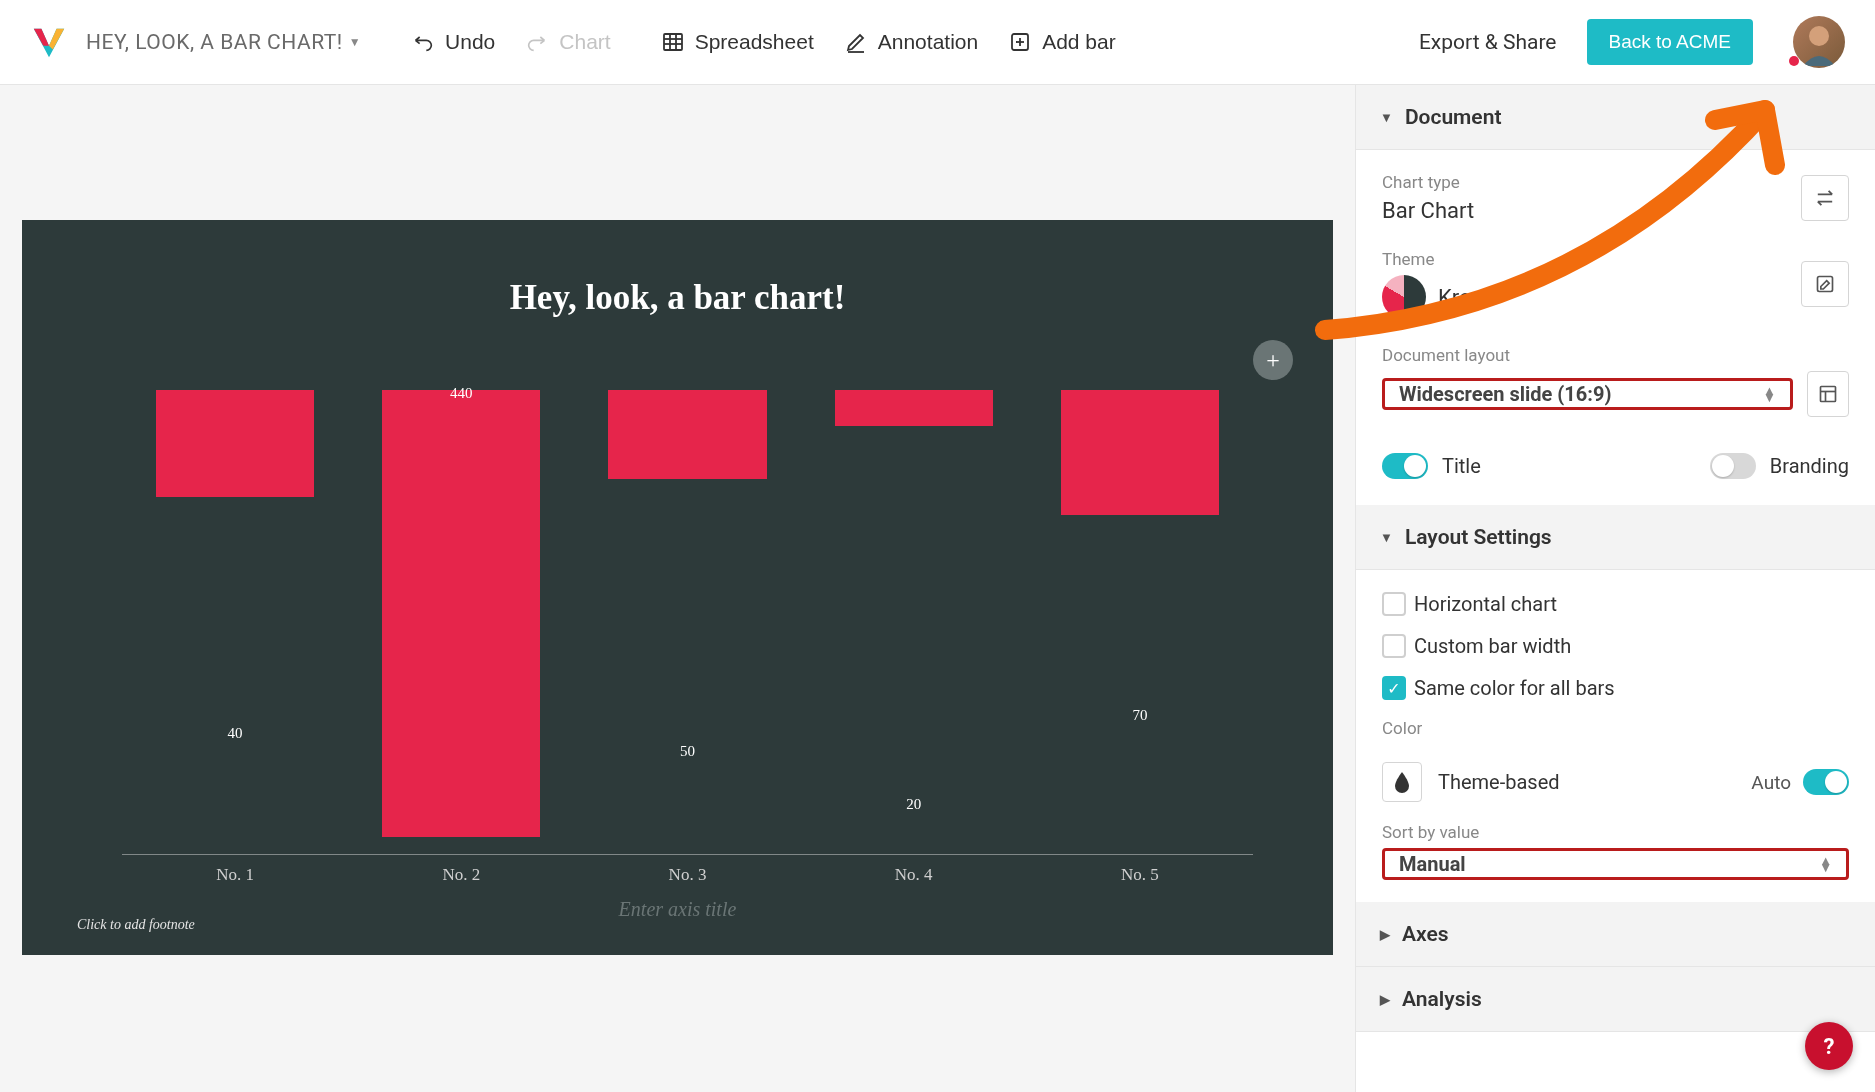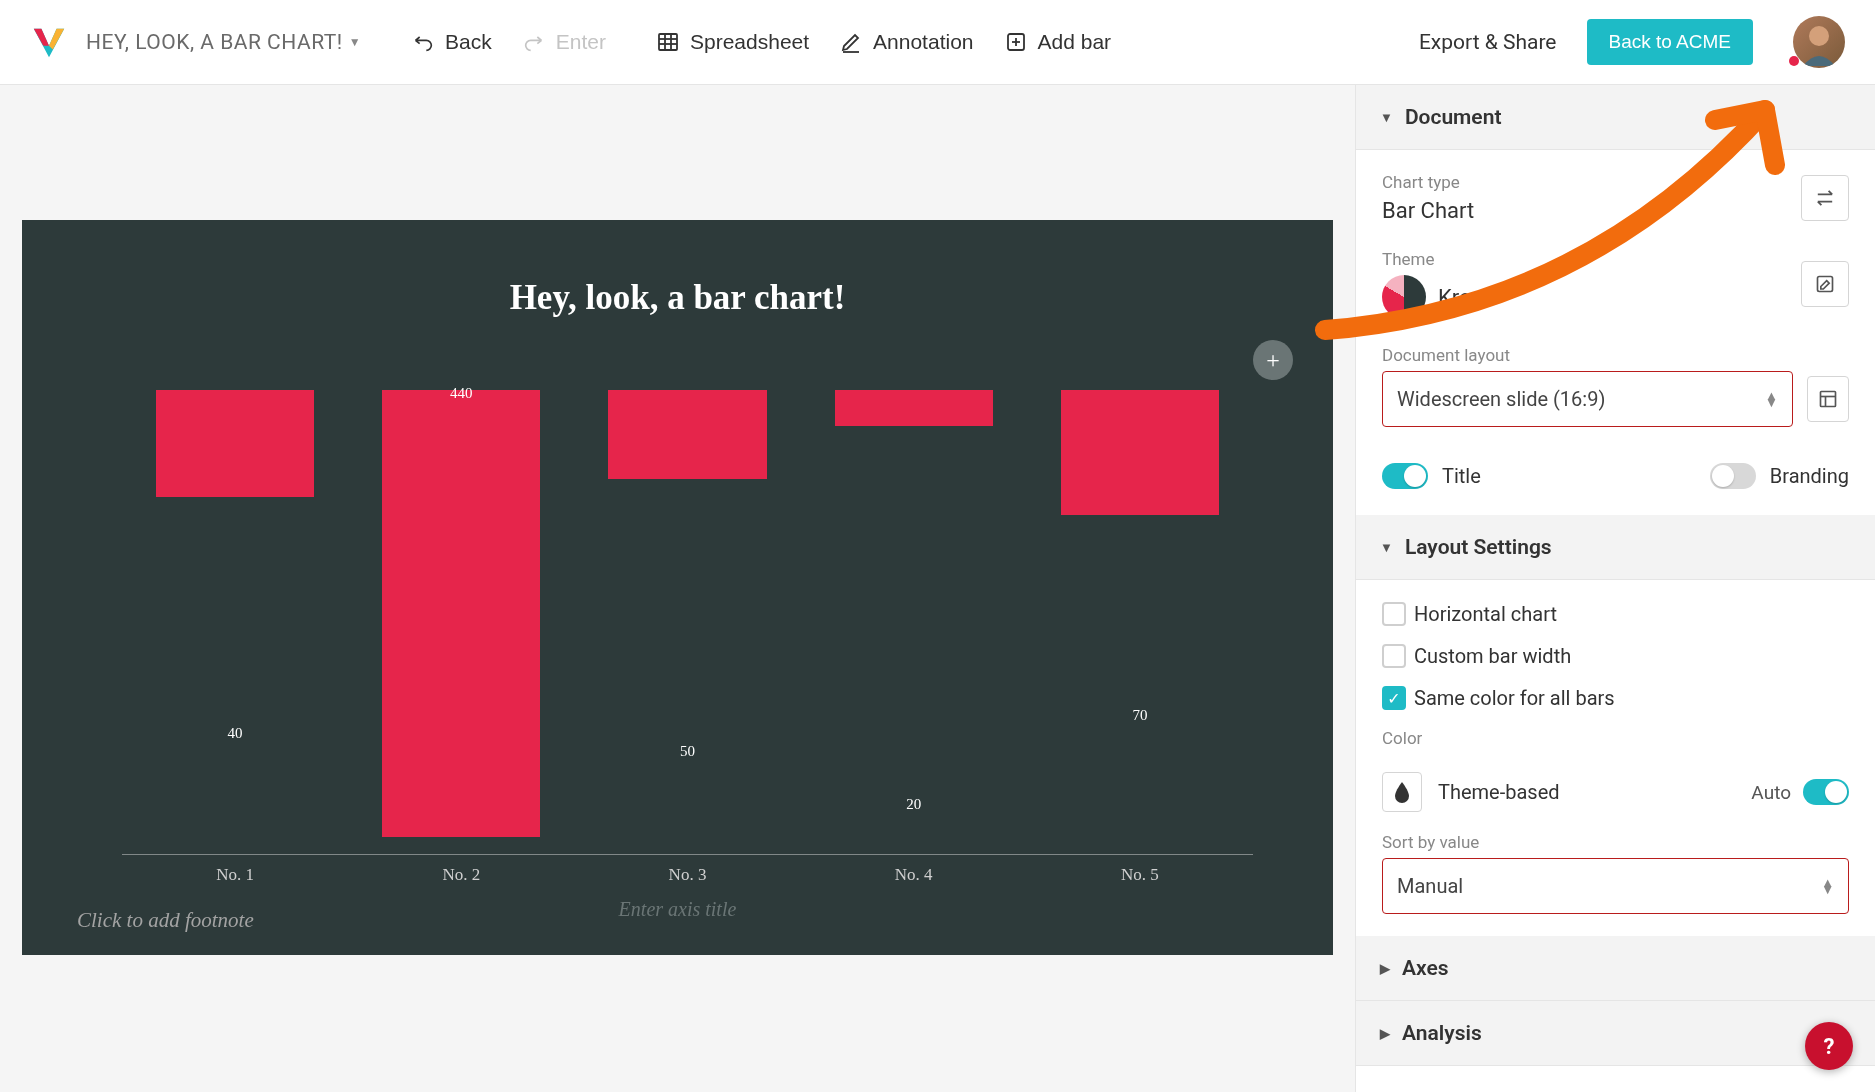--- a/index.html
+++ b/index.html
@@ -31,38 +31,38 @@
 .slide { width: 100%; height: 735px; background: #2d3a3a; position: relative; color: #fff; font-family: Georgia, 'Times New Roman', serif; }
 .chart-title { text-align: center; font-size: 35px; font-weight: bold; padding-top: 58px; }
 .add-circle { position: absolute; top: 120px; right: 40px; width: 40px; height: 40px; border-radius: 50%; background: #6a7575; color: #fff; display: flex; align-items: center; justify-content: center; font-size: 24px; cursor: pointer; }
 .chart-body { position: absolute; left: 100px; right: 80px; top: 170px; bottom: 100px; }
 .baseline { position: absolute; bottom: 0; left: 0; right: 0; height: 1px; background: rgba(255,255,255,0.4); }
 .bars { position: absolute; inset: 0; display: flex; align-items: flex-end; }
 .bar-slot { flex: 1; display: flex; flex-direction: column; align-items: center; position: relative; height: 100%; }
 .bar-rect { width: 70%; background: #e6254b; }
 .bar-cat { position: absolute; bottom: -30px; width: 100%; text-align: center; font-size: 17px; color: #d0d0d0; }
 .axis-title { position: absolute; bottom: 34px; left: 0; right: 0; text-align: center; color: #6a7575; font-size: 20px; font-style: italic; }
-.footnote { position: absolute; bottom: 22px; left: 55px; color: #a3a3a3; font-size: 21px; font-style: italic; }
+.footnote { position: absolute; bottom: 22px; left: 55px; color: #e5e5e5; font-size: 14px; font-style: italic; }
 
 
 .annot-arrow { position: absolute; top: 70px; right: 20px; width: 570px; height: 280px; pointer-events: none; z-index: 10; }
 
 
 .panel-header { display: flex; align-items: center; gap: 12px; padding: 20px 24px; font-size: 21px; font-weight: 600; color: #333; background: #f3f3f3; border-bottom: 1px solid #e5e5e5; cursor: pointer; }
 .panel-header.collapsed { background: #f3f3f3; }
 .panel-header .tri { font-size: 13px; color: #555; }
 .panel-body { padding: 22px 26px; }
 .field-label { font-size: 17px; color: #888; margin-bottom: 6px; }
 .field-value { font-size: 22px; color: #333; }
 .field-row { display: flex; align-items: center; justify-content: flex-end; margin-bottom: 26px; }
 .field-col { flex: 1; }
 .sq-btn { width: 48px; height: 46px; border: 1px solid #d5d5d5; border-radius: 4px; background: #fff; display: flex; align-items: center; justify-content: center; cursor: pointer; color: #555; }
 .theme-swatch { width: 44px; height: 44px; border-radius: 50%; background: conic-gradient(#2d3a3a 0 180deg, #e6254b 180deg 300deg, #f5b2c0 300deg 360deg); margin-right: 12px; }
 .theme-row { display: flex; align-items: center; }
-.select { width: 100%; height: 56px; border: 1px solid #b91c1c; border-radius: 4px; background: #fff; padding: 0 14px; font-size: 20px; color: #444; display: flex; align-items: center; justify-content: space-between; cursor: pointer; }
+.select { width: 100%; height: 32px; border: 3px solid #b91c1c; border-radius: 4px; background: #fff; padding: 0 14px; font-size: 20px; color: #444; display: flex; align-items: center; justify-content: space-between; cursor: pointer; font-weight: bold; }
 .select-wrap { display: flex; gap: 14px; align-items: center; }
 .toggles-row { display: flex; align-items: center; gap: 40px; padding: 8px 0 4px 0; justify-content: space-between; }
 .toggle-item { display: flex; align-items: center; gap: 14px; font-size: 20px; color: #333; }
 .toggle { width: 46px; height: 26px; border-radius: 13px; position: relative; cursor: pointer; flex-shrink: 0; }
 .toggle.on { background: #1ebbc6; }
 .toggle.off { background: #d8d8d8; }
 .toggle .knob { width: 22px; height: 22px; background: #fff; border-radius: 50%; position: absolute; top: 2px; box-shadow: 0 1px 2px rgba(0,0,0,0.2); }
 .toggle.on .knob { right: 2px; }
 .toggle.off .knob { left: 2px; }
 .check-row { display: flex; align-items: center; gap: 8px; font-size: 20px; color: #333; margin-bottom: 18px; cursor: pointer; }
@@ -91,29 +91,29 @@
     <span class="caret">▼</span>
   </div>
 
   <div class="tb-group">
     <button class="tb-btn">
       <span class="tb-icon">
           <svg viewBox="0 0 24 24" width="26" height="20" fill="none" stroke="#333" stroke-width="2">
             <path d="M3 10 L8 6 M3 10 L8 14 M3 10 H16 A6 6 0 0 1 16 22"></path>
           </svg>
         </span>
-      <span>Back</span>
+      <span>Undo</span>
     </button>
     <button class="tb-btn disabled">
       <span class="tb-icon">
           <svg viewBox="0 0 24 24" width="26" height="20" fill="none" stroke="#c4c4c4" stroke-width="2">
             <path d="M21 10 L16 6 M21 10 L16 14 M21 10 H8 A6 6 0 0 0 8 22"></path>
           </svg>
         </span>
-      <span>Enter</span>
+      <span>Chart</span>
     </button>
   </div>
 
   <div class="tb-group">
     <button class="tb-btn">
       <span class="tb-icon">
           <svg viewBox="0 0 24 24" width="24" height="24" fill="none" stroke="#333" stroke-width="1.8">
             <rect x="3" y="4" width="18" height="16" rx="1"></rect>
             <line x1="3" y1="9" x2="21" y2="9"></line>
             <line x1="3" y1="14" x2="21" y2="14"></line>

